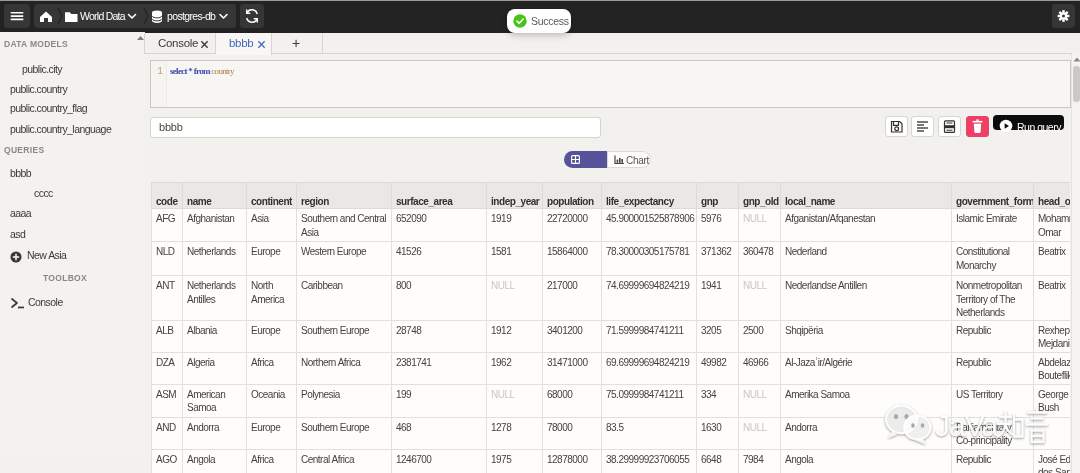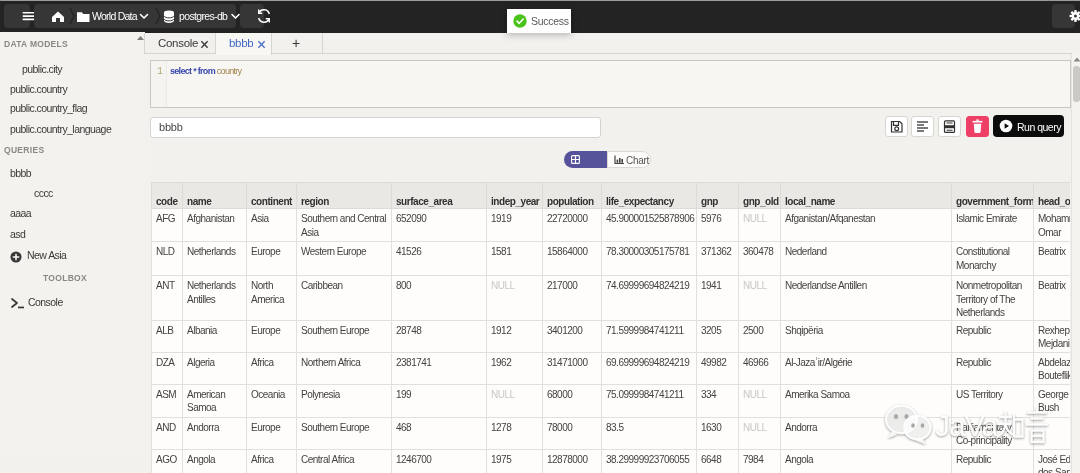--- a/index.html
+++ b/index.html
@@ -1,31 +1,31 @@
 <!DOCTYPE html>
 <html><head>
 <meta charset="utf-8">
 <style>
 * { margin:0; padding:0; box-sizing:border-box; }
 html,body { width:1080px; height:473px; overflow:hidden; }
 body { font-family:"Liberation Sans", sans-serif; background:#f2f1ee; position:relative; }
 .topline { position:absolute; left:0; top:0; width:1080px; height:1px; background:#9b9b9b; }
 .navbar { position:absolute; left:0; top:1px; width:1080px; height:32px; background:#232323; }
-.nbtn { position:absolute; top:3px; height:24px; background:#363636; border-radius:4px;padding-left:12px; }
+.nbtn { position:absolute; top:3px; height:24px; background:#363636; border-radius:4px; }
 
 .sidebar { position:absolute; left:0; top:32px; width:145px; height:423px; background:#f3f2ef; }
 .sb-h { color:#8a8884; font-size:8.5px; letter-spacing:0.3px; font-weight:bold; }
 .sb-i { color:#3c3a37; font-size:10.5px; letter-spacing:-0.55px; }
 
 .tabs { position:absolute; left:145px; top:33px; width:927px; height:21px; border-bottom:1px solid #d7d5d1; }
 .tab { position:absolute; top:0; height:21px; font-size:11.5px; letter-spacing:-0.3px; }
 
 .editor { position:absolute; left:150px; top:60px; width:921px; height:48px; background:#f7f6f3; border:1px solid #cac8c5; }
 .gutter { position:absolute; left:0; top:0; width:16px; height:46px; background:#f5f4f1; border-right:1px solid #eceae6; color:#b5a67c; font-size:10px; text-align:right; padding:5px 3px 0 0; font-family:"Liberation Mono", monospace; }
-.code { position:absolute; left:19px; top:5px; font-family:Liberation Sans, sans-serif; font-size:9px; letter-spacing:-0.7px; }
+.code { position:absolute; left:19px; top:5px; font-family:Liberation Serif, serif; font-size:9px; letter-spacing:-0.7px; }
 
 .nameinput { position:absolute; left:150px; top:117px; width:451px; height:21px; background:#fff; border:1px solid #d5d3cf; border-radius:3px; font-size:11px; color:#4a4844; padding-left:8px; line-height:18px; letter-spacing:-0.2px; }
 .icobtn { position:absolute; top:116px; width:23px; height:21px; background:#fff; border:1px solid #d8d6d2; border-radius:3px; }
 
 .pill { position:absolute; left:564px; top:151px; width:88px; height:17px; border-radius:9px; overflow:hidden; font-size:10.5px; }
 
 table { border-collapse:collapse; table-layout:fixed; width:1002px; background:#fefdfc; }
 td,th { border:1px solid #e2e0dd; font-size:10px; letter-spacing:-0.5px; vertical-align:top; padding:3px 0 0 4px; overflow:hidden; white-space:nowrap; line-height:13.4px; color:#454340; }
 th { background:#e9e8e5; text-align:left; font-size:10px; letter-spacing:-0.45px; color:#323130; height:18px; padding-top:12px; border-color:#dddbd8;}
 .nul { color:#c9c7c4; }
@@ -165,21 +165,21 @@
 </div>
 <div class="icobtn" style="left:966px; background:#ee3f67; border-color:#ee3f67;">
   <svg width="21" height="19" viewBox="0 0 21 19">
       <g fill="#fff">
     <path d="M6.8 6.8 h7.4 l-0.6 8.1 a1.2 1.2 0 0 1 -1.2 1.1 h-3.8 a1.2 1.2 0 0 1 -1.2 -1.1 z"></path>
     <path d="M5.6 3.9 h9.8 v1.6 h-9.8 z"></path>
     <path d="M8.8 3.7 l0.4 -1.2 h2.6 l0.4 1.2 z"></path>
   </g>
     </svg>
 </div>
-<div style="position:absolute; left:993px; top:115px; width:71px; height:22px; background:#0c0c0c; border-radius:4px;">
+<div style="position:absolute; left:993px; top:115px; width:71px; height:15px; background:#0c0c0c; border-radius:4px;">
   <svg style="position:absolute; left:6px; top:4px;" width="14" height="14" viewBox="0 0 14 14">
     <circle cx="7" cy="7" r="6.3" fill="#fff"></circle>
     <path d="M5.6 4.2 L10 7 L5.6 9.8 Z" fill="#0c0c0c"></path>
   </svg>
   <span style="position:absolute; left:24px; top:5.5px; color:#fff; font-size:10.5px; letter-spacing:-0.5px; white-space:nowrap;">Run query</span>
 </div>
 <div class="pill">
   <div style="position:absolute; left:0; top:0; width:43px; height:17px; background:#56539a; color:#fff;">
     <svg style="position:absolute; left:7px; top:4px;" width="9" height="9" viewBox="0 0 9 9">
         <g fill="none" stroke="#fff" stroke-width="1.1">
@@ -194,21 +194,21 @@
         <g stroke="#454340">
           <path d="M1 0.5 v8 h9" stroke-width="1.2" fill="none"></path>
           <rect x="2.6" y="4.6" width="1.6" height="3.2" fill="#454340" stroke="none"></rect>
           <rect x="5" y="3" width="1.6" height="4.8" fill="#454340" stroke="none"></rect>
           <rect x="7.4" y="4" width="1.6" height="3.8" fill="#454340" stroke="none"></rect>
         </g>
       </svg>
     <span style="position:absolute; left:18px; top:2.5px; font-size:10px; letter-spacing:-0.3px;">Chart</span>
   </div>
 </div>
-<div id="toast" style="position:absolute; left:507px; top:9px; width:64px; height:24px; background:#fff; border-radius:0; box-shadow:0 2px 7px rgba(0,0,0,0.25); z-index:50;">
+<div id="toast" style="position:absolute; left:507px; top:9px; width:64px; height:24px; background:#fff; border-radius:8px; box-shadow:0 2px 7px rgba(0,0,0,0.25); z-index:50;">
   <svg style="position:absolute; left:6px; top:5px;" width="14" height="14" viewBox="0 0 14 14">
     <circle cx="7" cy="7" r="6.7" fill="#49c219"></circle>
     <path d="M4 7.2 L6.2 9.3 L10.2 5" stroke="#fff" stroke-width="1.6" fill="none" stroke-linecap="round" stroke-linejoin="round"></path>
   </svg>
   <span style="position:absolute; left:24px; top:6px; font-size:10.5px; letter-spacing:-0.3px; color:#5a5856;">Success</span>
 </div>
 <div id="vscroll" style="position:absolute; left:1071px; top:54px; width:9px; height:419px; background:#f4f3f0; border-left:1px solid #e5e3e0;">
   <svg style="position:absolute; left:1px; top:2px;" width="8" height="8" viewBox="0 0 8 8">
       <path d="M0.5 5.5 L4 1.5 L7.5 5.5 Z" fill="#8a8885"></path>
     </svg>

